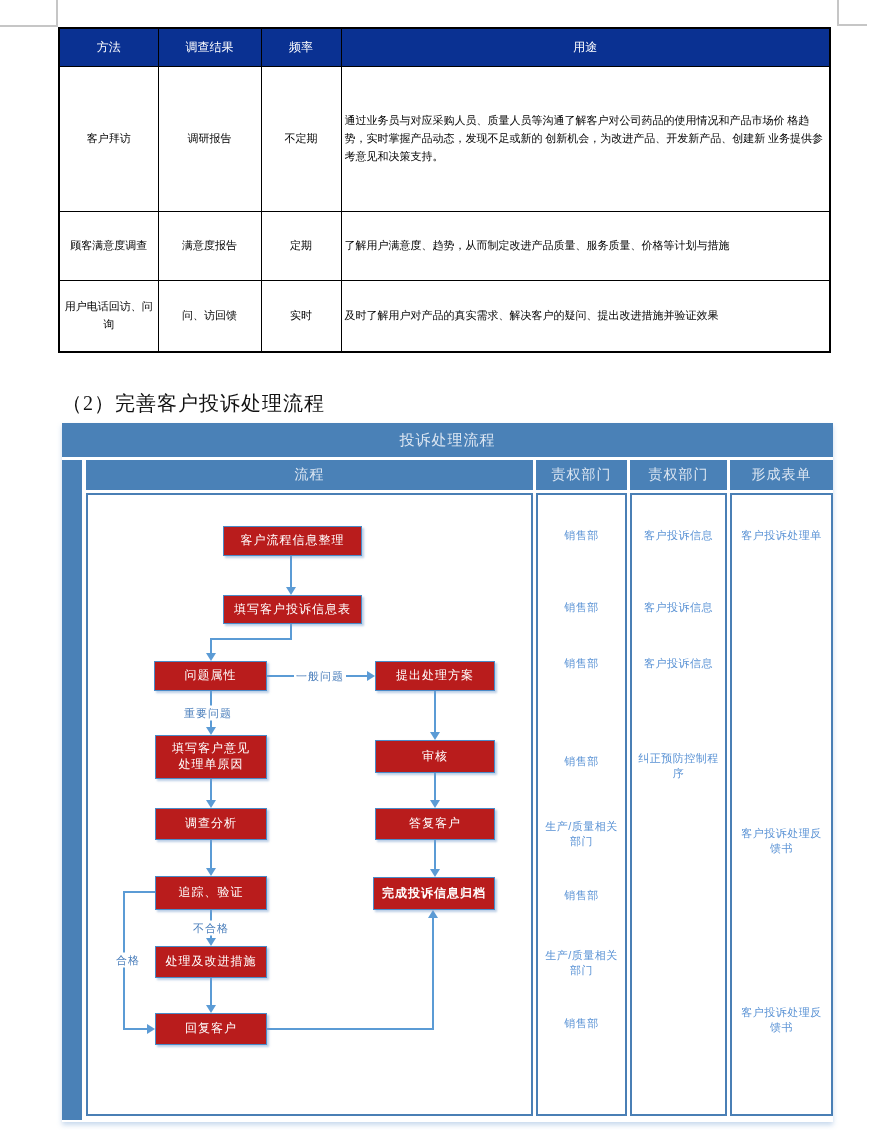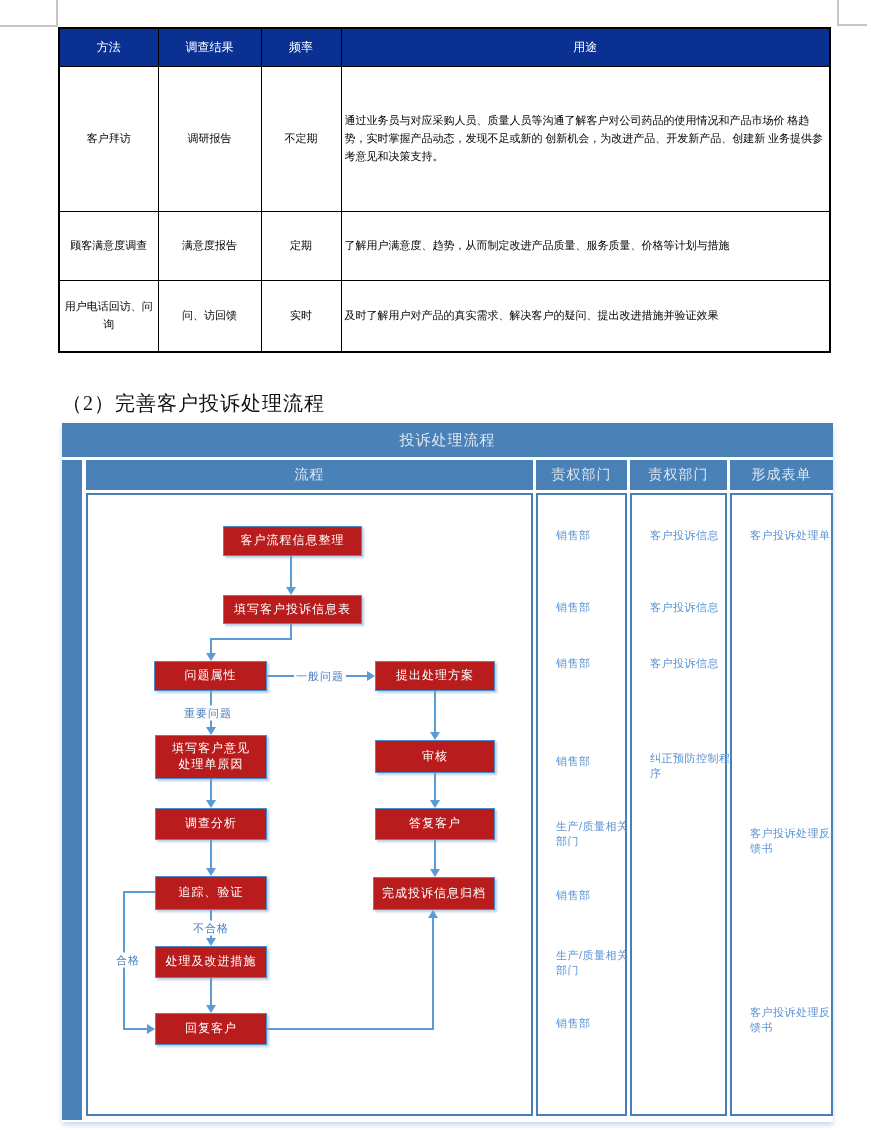--- a/index.html
+++ b/index.html
@@ -64,22 +64,22 @@
   .arr.u{border-left:5px solid transparent;border-right:5px solid transparent;border-bottom:8px solid #5b9bd5;}
   .arr.r{border-top:5px solid transparent;border-bottom:5px solid transparent;border-left:8px solid #5b9bd5;}
   .flow-label{
     position:absolute;transform:translate(-50%,-50%);
     background:#ffffff;color:#4a7ebb;font-size:11px;letter-spacing:1px;
     padding:0 2px;z-index:4;white-space:nowrap;
   }
   
   .side-label{
     position:absolute;transform:translateY(-50%);
-    color:#5b93d5;font-size:11px;line-height:1.35;
-    z-index:3;letter-spacing:.5px;margin-left:20px;
+    color:#5b93d5;font-size:11px;line-height:1.35;text-align:center;
+    z-index:3;letter-spacing:.5px;
   }
   .side-label>span{display:inline-block;max-width:84px;}
   .col-dept{left:474px;width:91px;}
   .col-basis{left:568px;width:97px;}
   .col-form{left:668px;width:103px;}
 </style>
 </head>
 <body>
 
 <div class="remnant" style="left:56px;top:0;width:2px;height:27px;"></div>
@@ -189,21 +189,21 @@
   <div class="fnode" style="left:161px;top:103px;width:139px;height:30px;">客户流程信息整理</div>
   <div class="fnode" style="left:161px;top:172px;width:139px;height:29px;">填写客户投诉信息表</div>
   <div class="fnode" style="left:92px;top:238px;width:113px;height:30px;">问题属性</div>
   <div class="fnode" style="left:313px;top:238px;width:120px;height:30px;">提出处理方案</div>
   <div class="fnode" style="left:93px;top:312px;width:112px;height:44px;">填写客户意见
 处理单原因</div>
   <div class="fnode" style="left:313px;top:317px;width:120px;height:33px;">审核</div>
   <div class="fnode" style="left:93px;top:385px;width:112px;height:32px;">调查分析</div>
   <div class="fnode" style="left:313px;top:385px;width:120px;height:32px;">答复客户</div>
   <div class="fnode" style="left:93px;top:453px;width:112px;height:34px;">追踪、验证</div>
-  <div class="fnode" style="left:311px;top:454px;width:122px;height:33px;">完成投诉信息归档</div>
+  <div class="fnode" style="left:311px;top:454px;width:122px;height:33px;font-weight:bold;">完成投诉信息归档</div>
   <div class="fnode" style="left:93px;top:523px;width:112px;height:32px;">处理及改进措施</div>
   <div class="fnode" style="left:93px;top:590px;width:112px;height:32px;">回复客户</div>
 
   <div class="side-label col-dept" style="top:112px;"><span>销售部</span></div>
   <div class="side-label col-basis" style="top:112px;"><span>客户投诉信息</span></div>
   <div class="side-label col-form" style="top:112px;"><span>客户投诉处理单</span></div>
 
   <div class="side-label col-dept" style="top:184px;"><span>销售部</span></div>
   <div class="side-label col-basis" style="top:184px;"><span>客户投诉信息</span></div>
 

